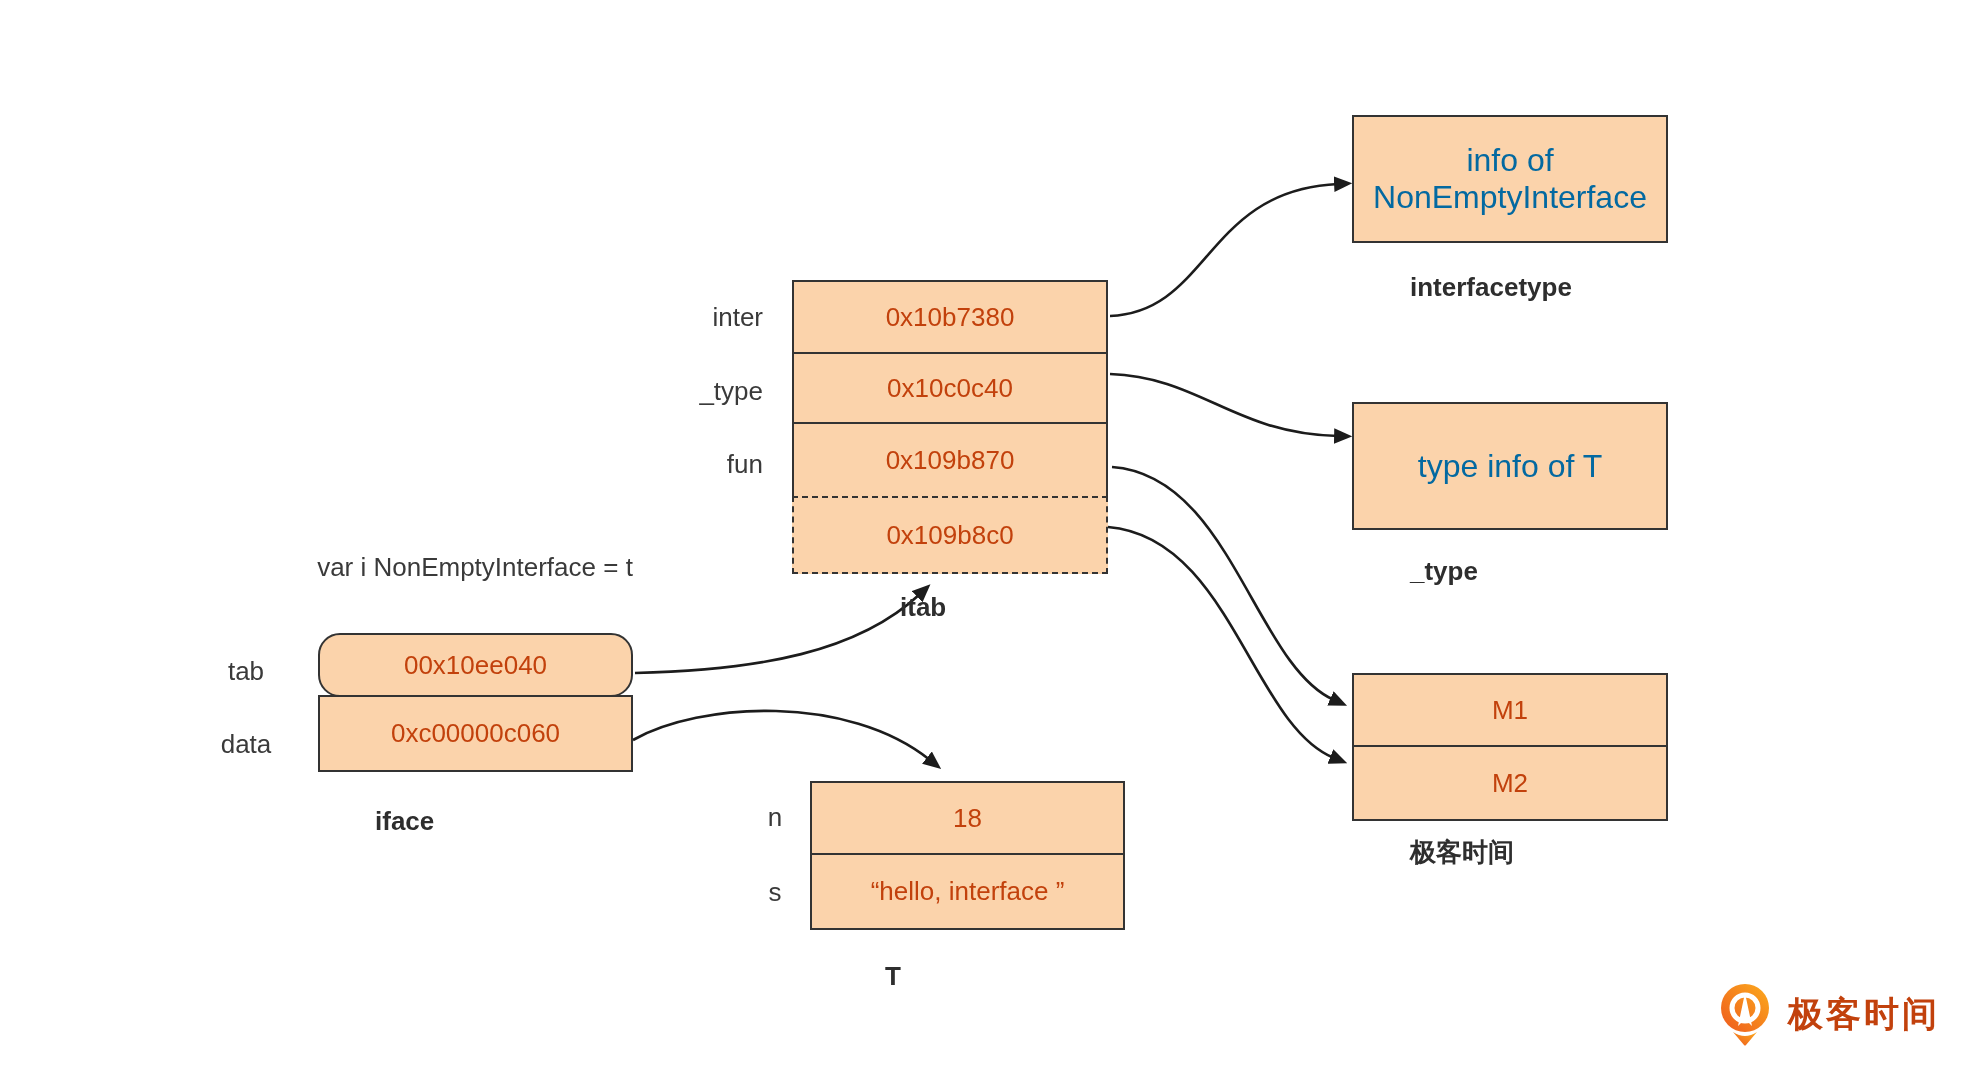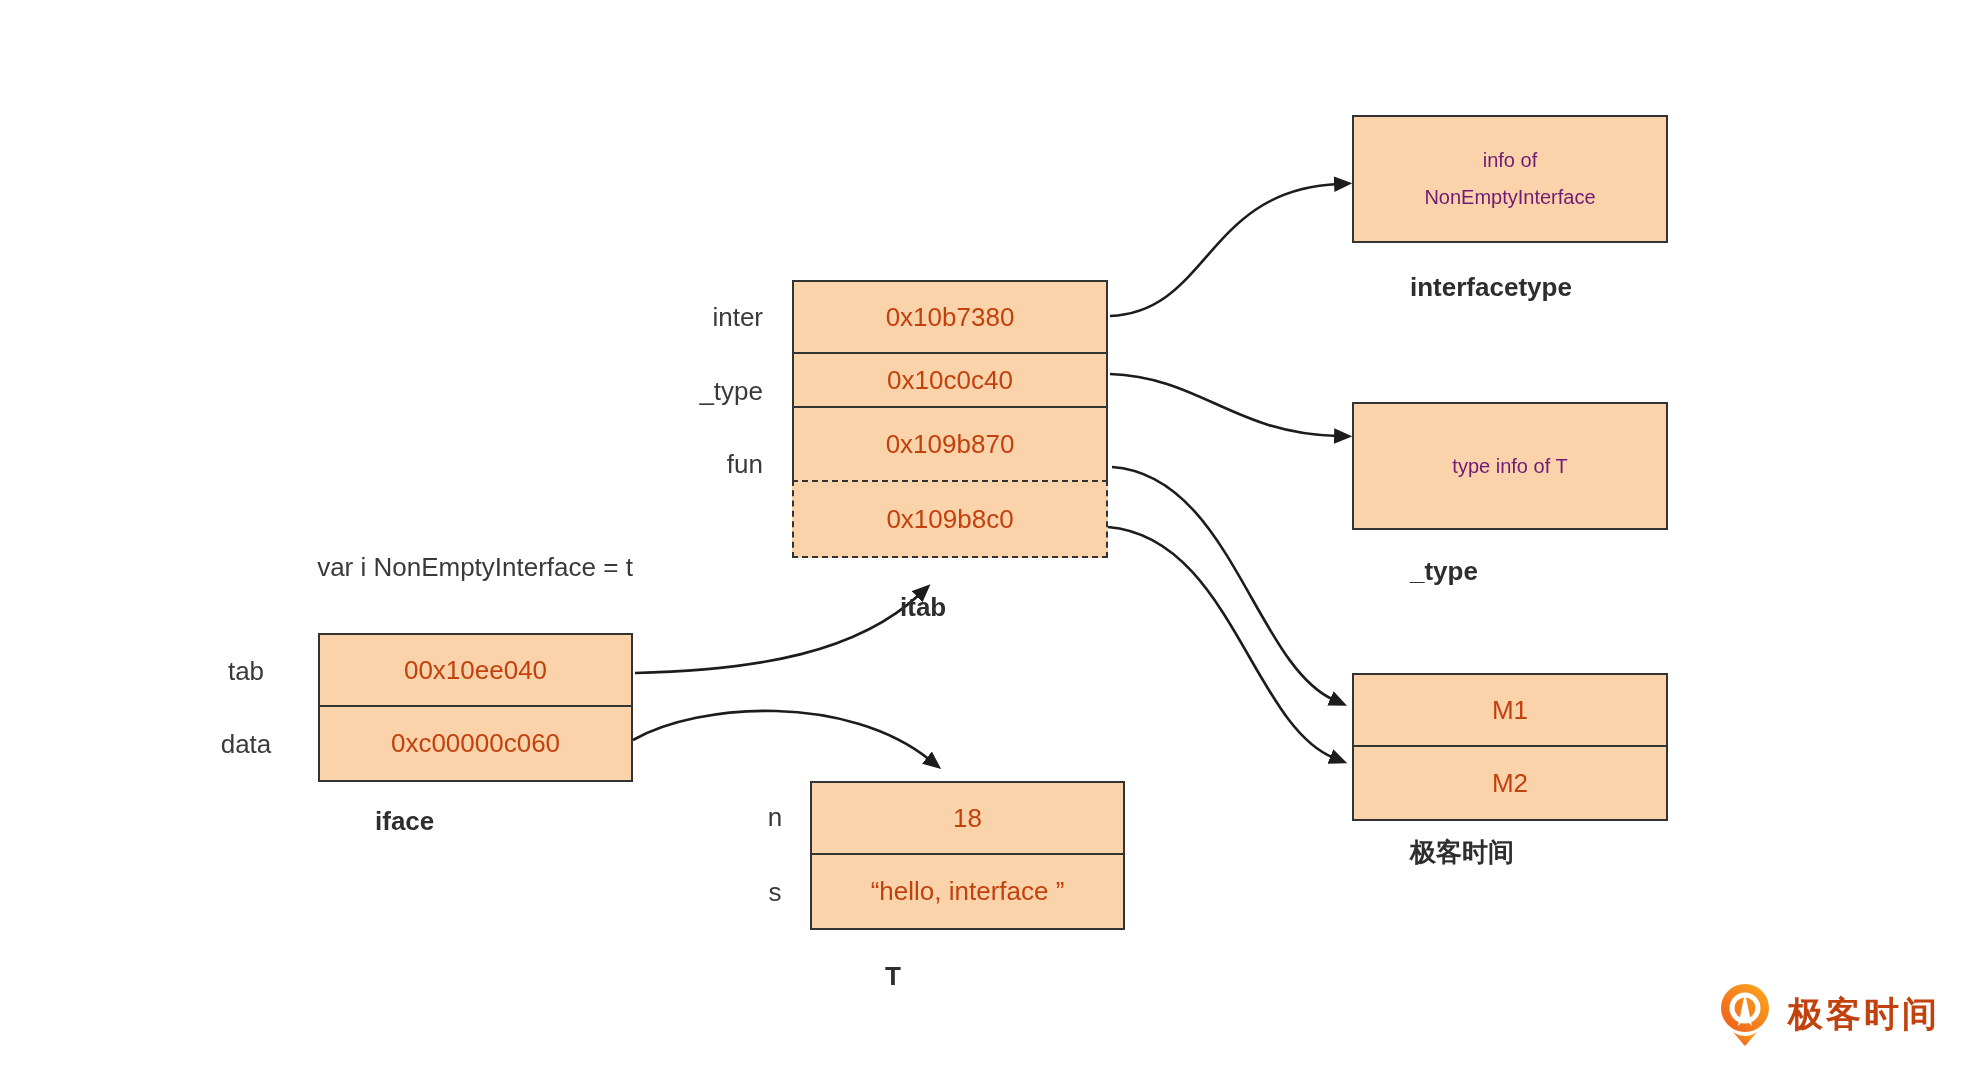--- a/index.html
+++ b/index.html
@@ -8,21 +8,21 @@
   .arrows{position:absolute;left:0;top:0;width:1980px;height:1080px;pointer-events:none;}
   .struct{position:absolute;}
   .row{box-sizing:border-box;width:100%;border:2px solid #333333;background:#fbd3ab;
        display:flex;align-items:center;justify-content:center;
        font-size:26px;color:#c2410c;}
   .row.overlap{margin-top:-2px;}
   .row.nobottom{border-bottom:none;}
   .row.dashed{border:2px dashed #333333;}
   .cellbox{box-sizing:border-box;position:absolute;border:2px solid #333333;background:#fbd3ab;
            display:flex;flex-direction:column;align-items:center;justify-content:center;
-           font-size:20px;color:#701a75;line-height:37px;}
+           font-size:32px;color:#0369a1;line-height:37px;}
   .field-label{position:absolute;font-size:26px;color:#3a3a3a;line-height:28px;}
   .ra{text-align:right;}
   .ca{text-align:center;}
   .caption{position:absolute;font-size:26px;font-weight:bold;color:#2e2e2e;text-align:left;line-height:30px;}
   .decl{position:absolute;font-size:26px;color:#3a3a3a;text-align:center;}
   .logo{position:absolute;left:1720px;top:983px;display:flex;align-items:center;}
   .logo-text{font-size:35px;color:#c2410c;letter-spacing:3px;margin-left:16px;
              font-family:Liberation Mono, monospace;font-weight:bold;}
 </style>
 </head>
@@ -47,37 +47,37 @@
   <div class="decl" style="left:235px;top:552px;width:480px;">var i NonEmptyInterface = t</div>
 
   <div class="field-label ra" style="left:620px;top:303px;width:143px;">inter</div>
   <div class="field-label ra" style="left:620px;top:377px;width:143px;">_type</div>
   <div class="field-label ra" style="left:620px;top:450px;width:143px;">fun</div>
 
   <div class="struct" style="left:792px;top:280px;width:316px;">
     <div class="row" style="height:74px;">
       <span>0x10b7380</span>
     </div>
-    <div class="row overlap" style="height:56px;justify-content:center;">
+    <div class="row overlap" style="height:72px;justify-content:center;">
       <span>0x10c0c40</span>
     </div>
     <div class="row overlap nobottom" style="height:74px;">
       <span>0x109b870</span>
     </div>
     <div class="row dashed" style="height:78px;">
       <span>0x109b8c0</span>
     </div>
   </div>
   <div class="caption" style="left:900px;top:592px;width:200px;">itab</div>
 
   <div class="field-label ca" style="left:186px;top:657px;width:120px;">tab</div>
   <div class="field-label ca" style="left:186px;top:730px;width:120px;">data</div>
 
   <div class="struct" style="left:318px;top:633px;width:315px;">
-    <div class="row" style="height:74px;">
+    <div class="row" style="height:64px;border-radius:22px;">
       <span>00x10ee040</span>
     </div>
     <div class="row overlap" style="height:77px;">
       <span>0xc00000c060</span>
     </div>
   </div>
   <div class="caption" style="left:375px;top:806px;width:200px;">iface</div>
 
   <div class="field-label ca" style="left:715px;top:803px;width:120px;">n</div>
   <div class="field-label ca" style="left:715px;top:878px;width:120px;">s</div>

